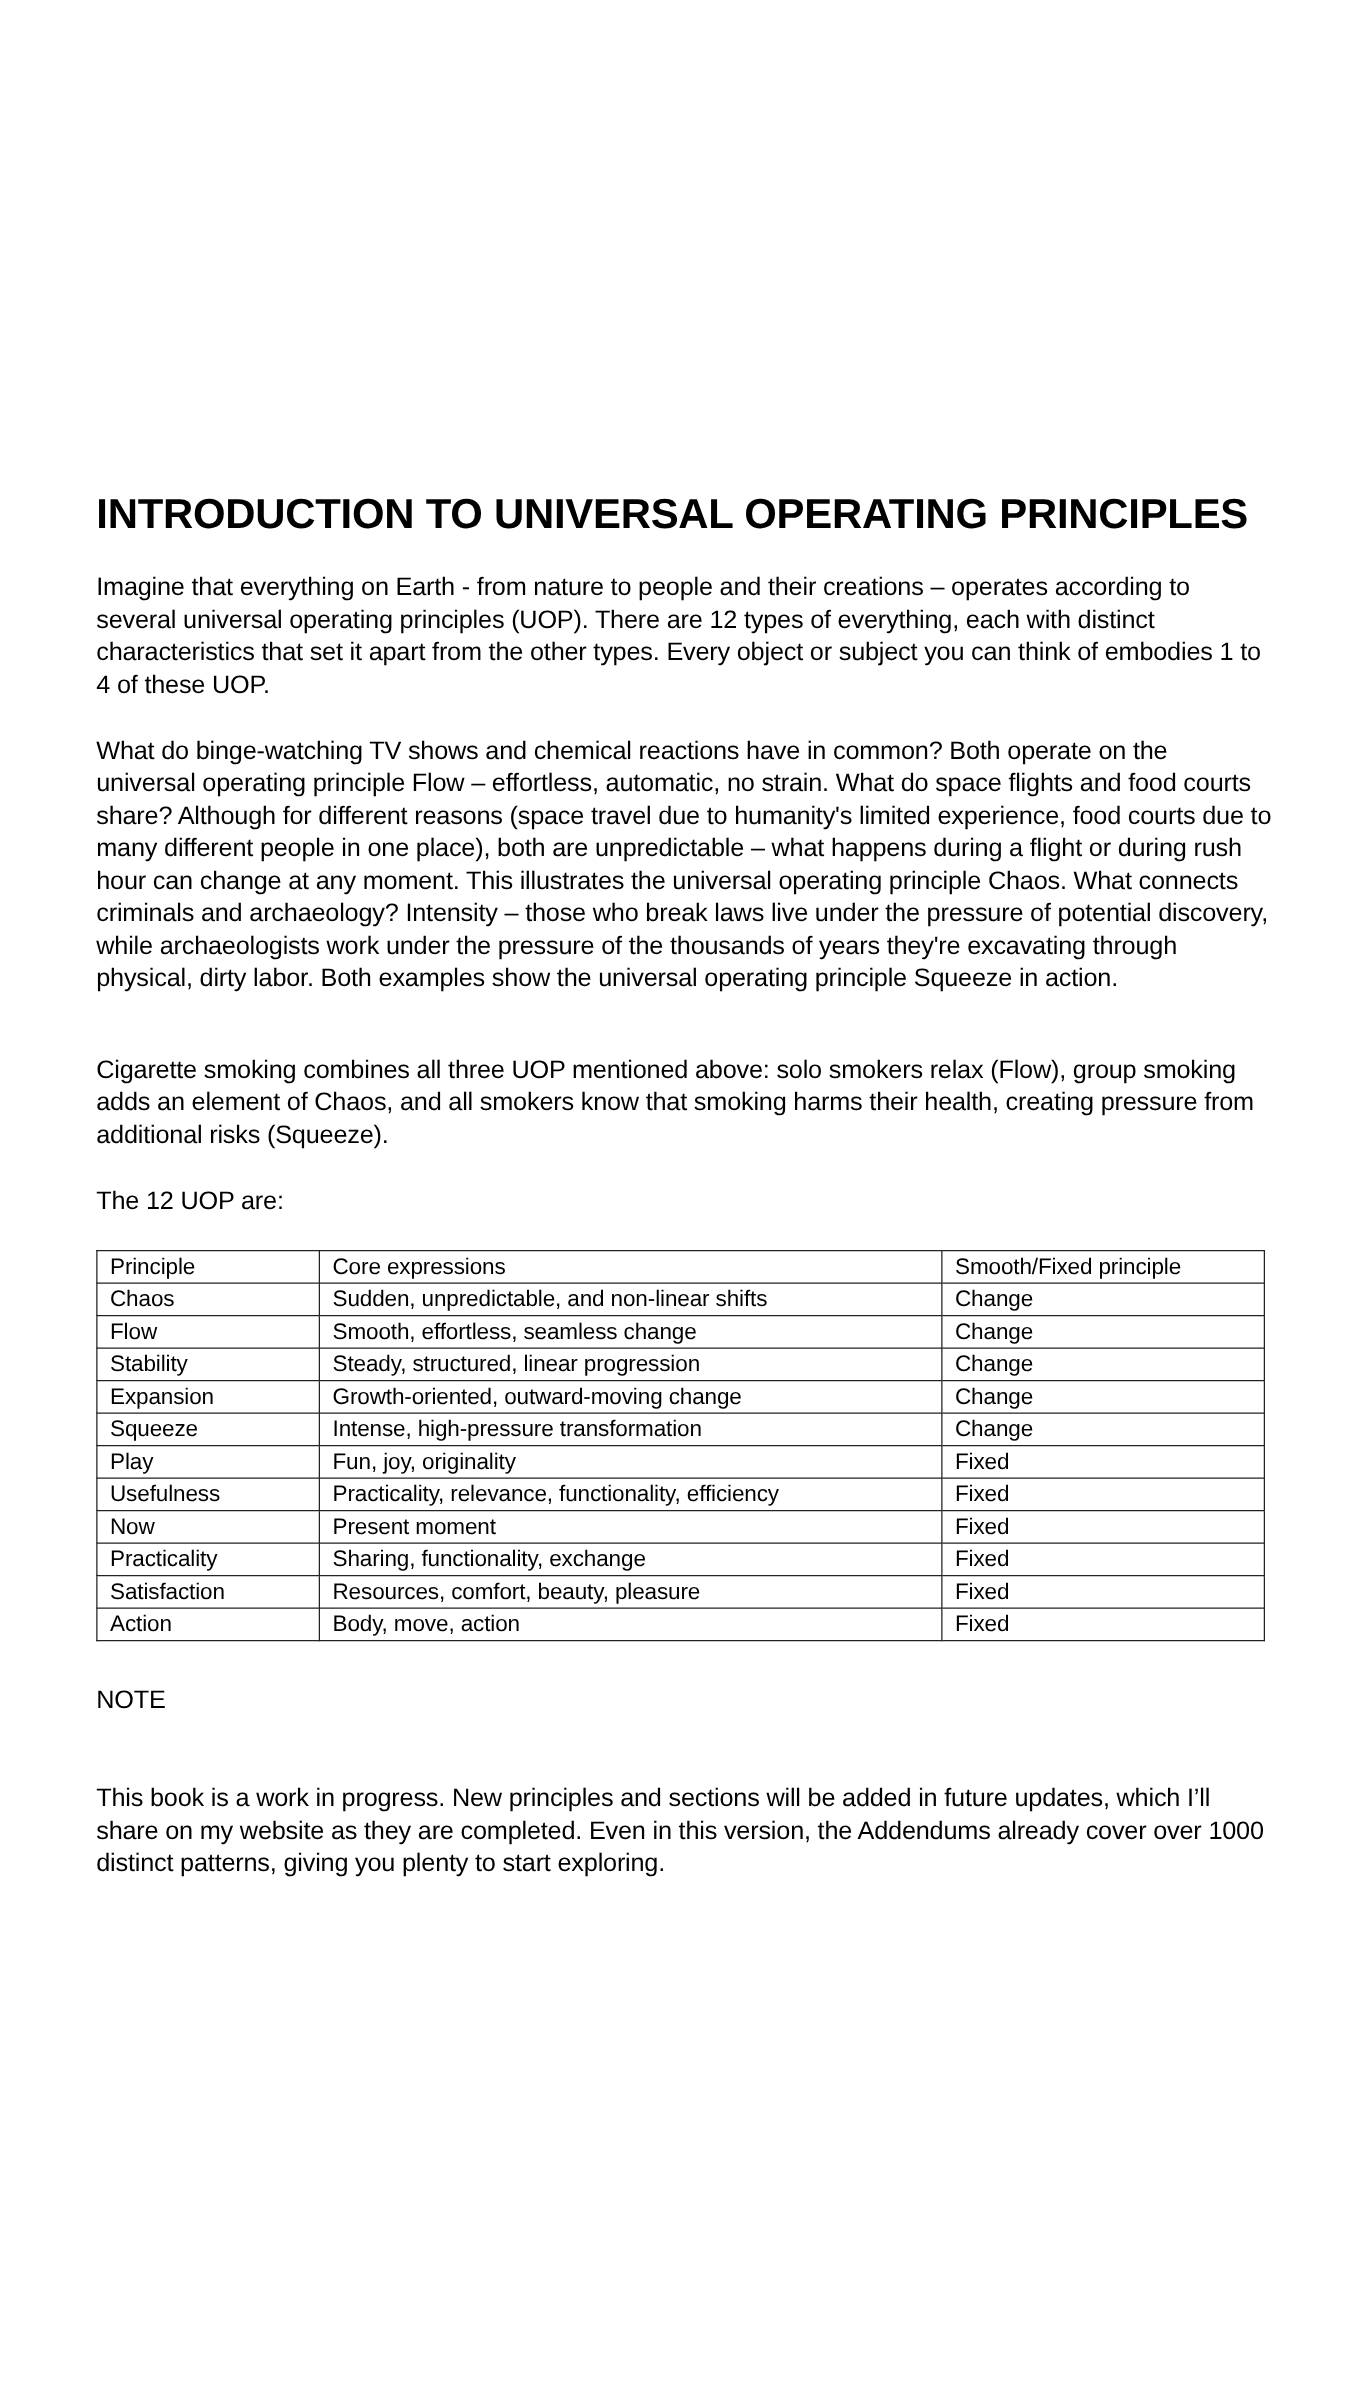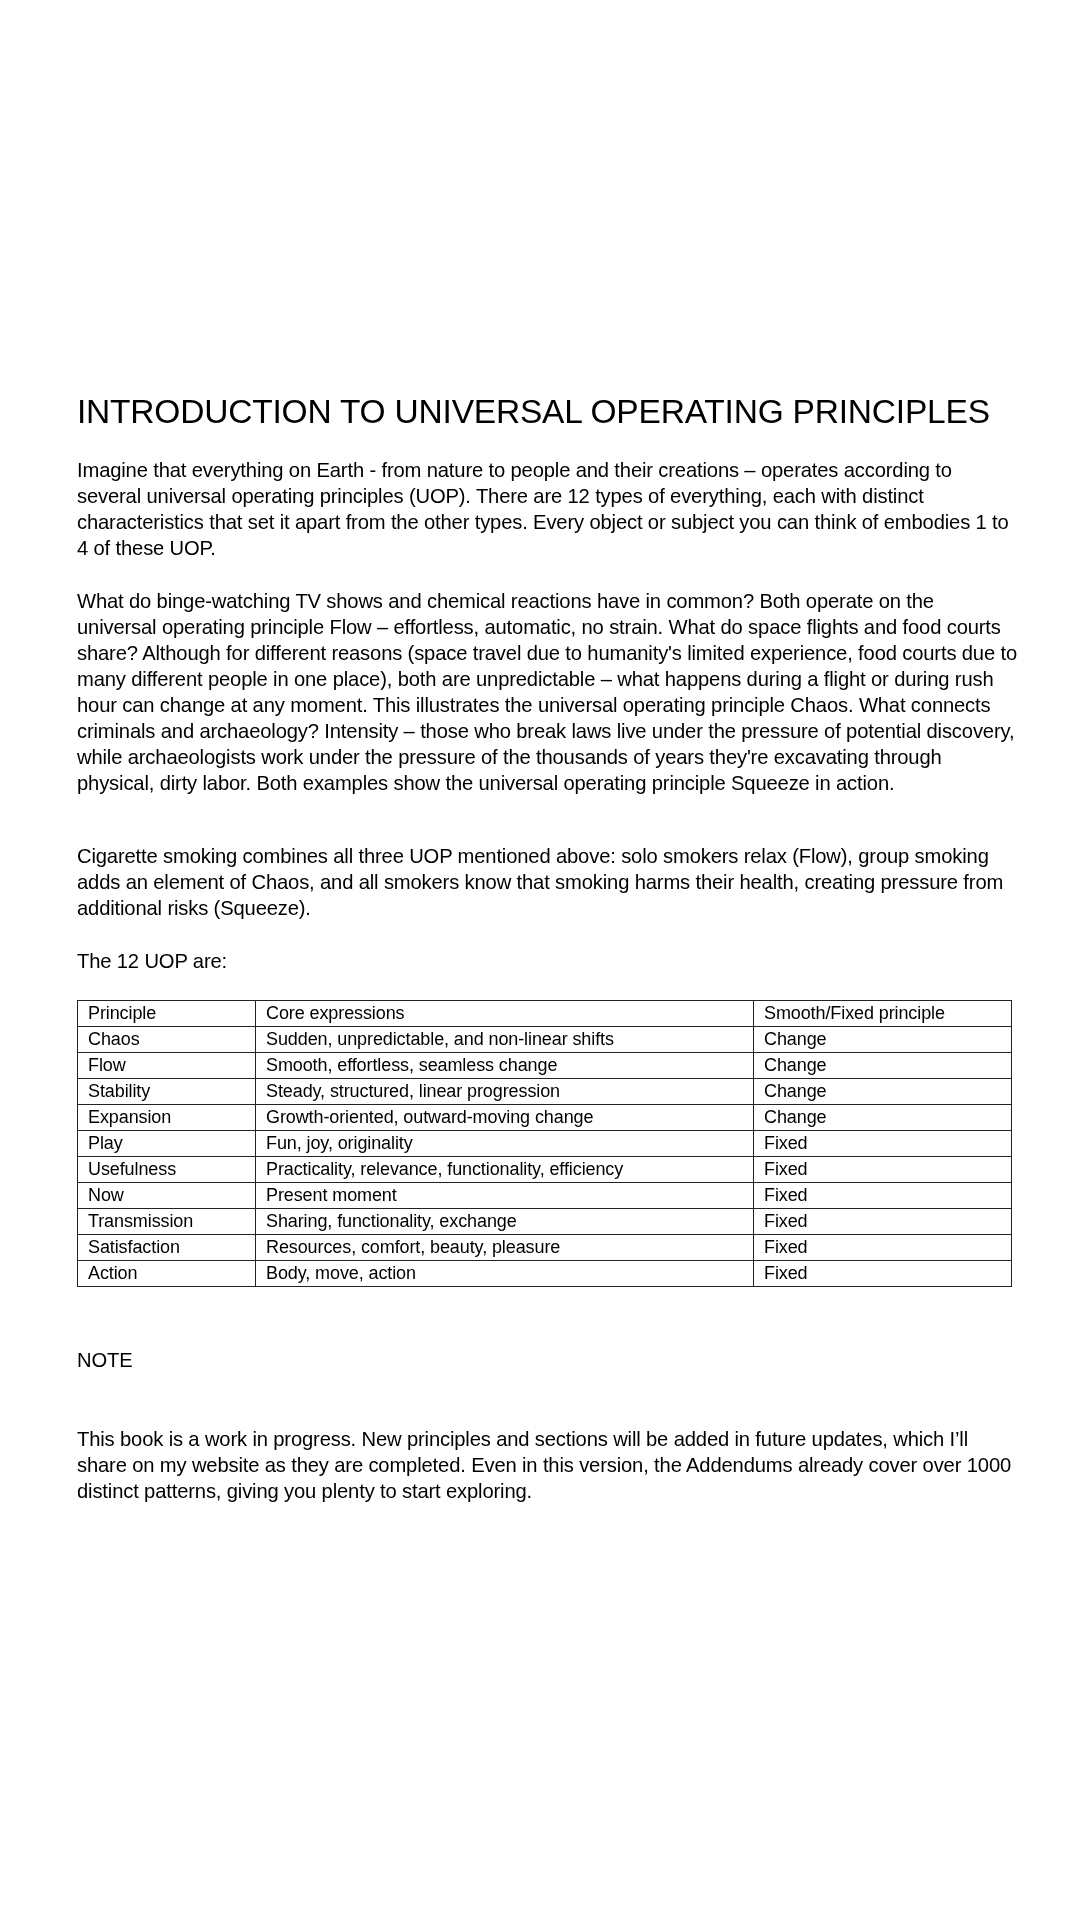--- a/index.html
+++ b/index.html
@@ -19,21 +19,21 @@
       position: absolute;
       left: 77px;
       top: 0;
       width: 935px;
     }
     .title {
       position: absolute;
       left: 0;
       top: 392px;
       margin: 0;
-      font-weight: normal;
+      font-weight: bold;
       font-size: 33.5px;
       line-height: 40px;
       white-space: nowrap;
       letter-spacing: -0.2px;
     }
     .para {
       position: absolute;
       left: 0;
       width: 940px;
       margin: 0;
@@ -103,36 +103,41 @@
         <td>Stability</td>
         <td>Steady, structured, linear progression</td>
         <td>Change</td>
       </tr>
       <tr>
         <td>Expansion</td>
         <td>Growth-oriented, outward-moving change</td>
         <td>Change</td>
       </tr>
       <tr>
+        <td>Squeeze</td>
+        <td>Intense, high-pressure transformation</td>
+        <td>Change</td>
+      </tr>
+      <tr>
         <td>Play</td>
         <td>Fun, joy, originality</td>
         <td>Fixed</td>
       </tr>
       <tr>
         <td>Usefulness</td>
         <td>Practicality, relevance, functionality, efficiency</td>
         <td>Fixed</td>
       </tr>
       <tr>
         <td>Now</td>
         <td>Present moment</td>
         <td>Fixed</td>
       </tr>
       <tr>
-        <td>Transmission</td>
+        <td>Practicality</td>
         <td>Sharing, functionality, exchange</td>
         <td>Fixed</td>
       </tr>
       <tr>
         <td>Satisfaction</td>
         <td>Resources, comfort, beauty, pleasure</td>
         <td>Fixed</td>
       </tr>
       <tr>
         <td>Action</td>

